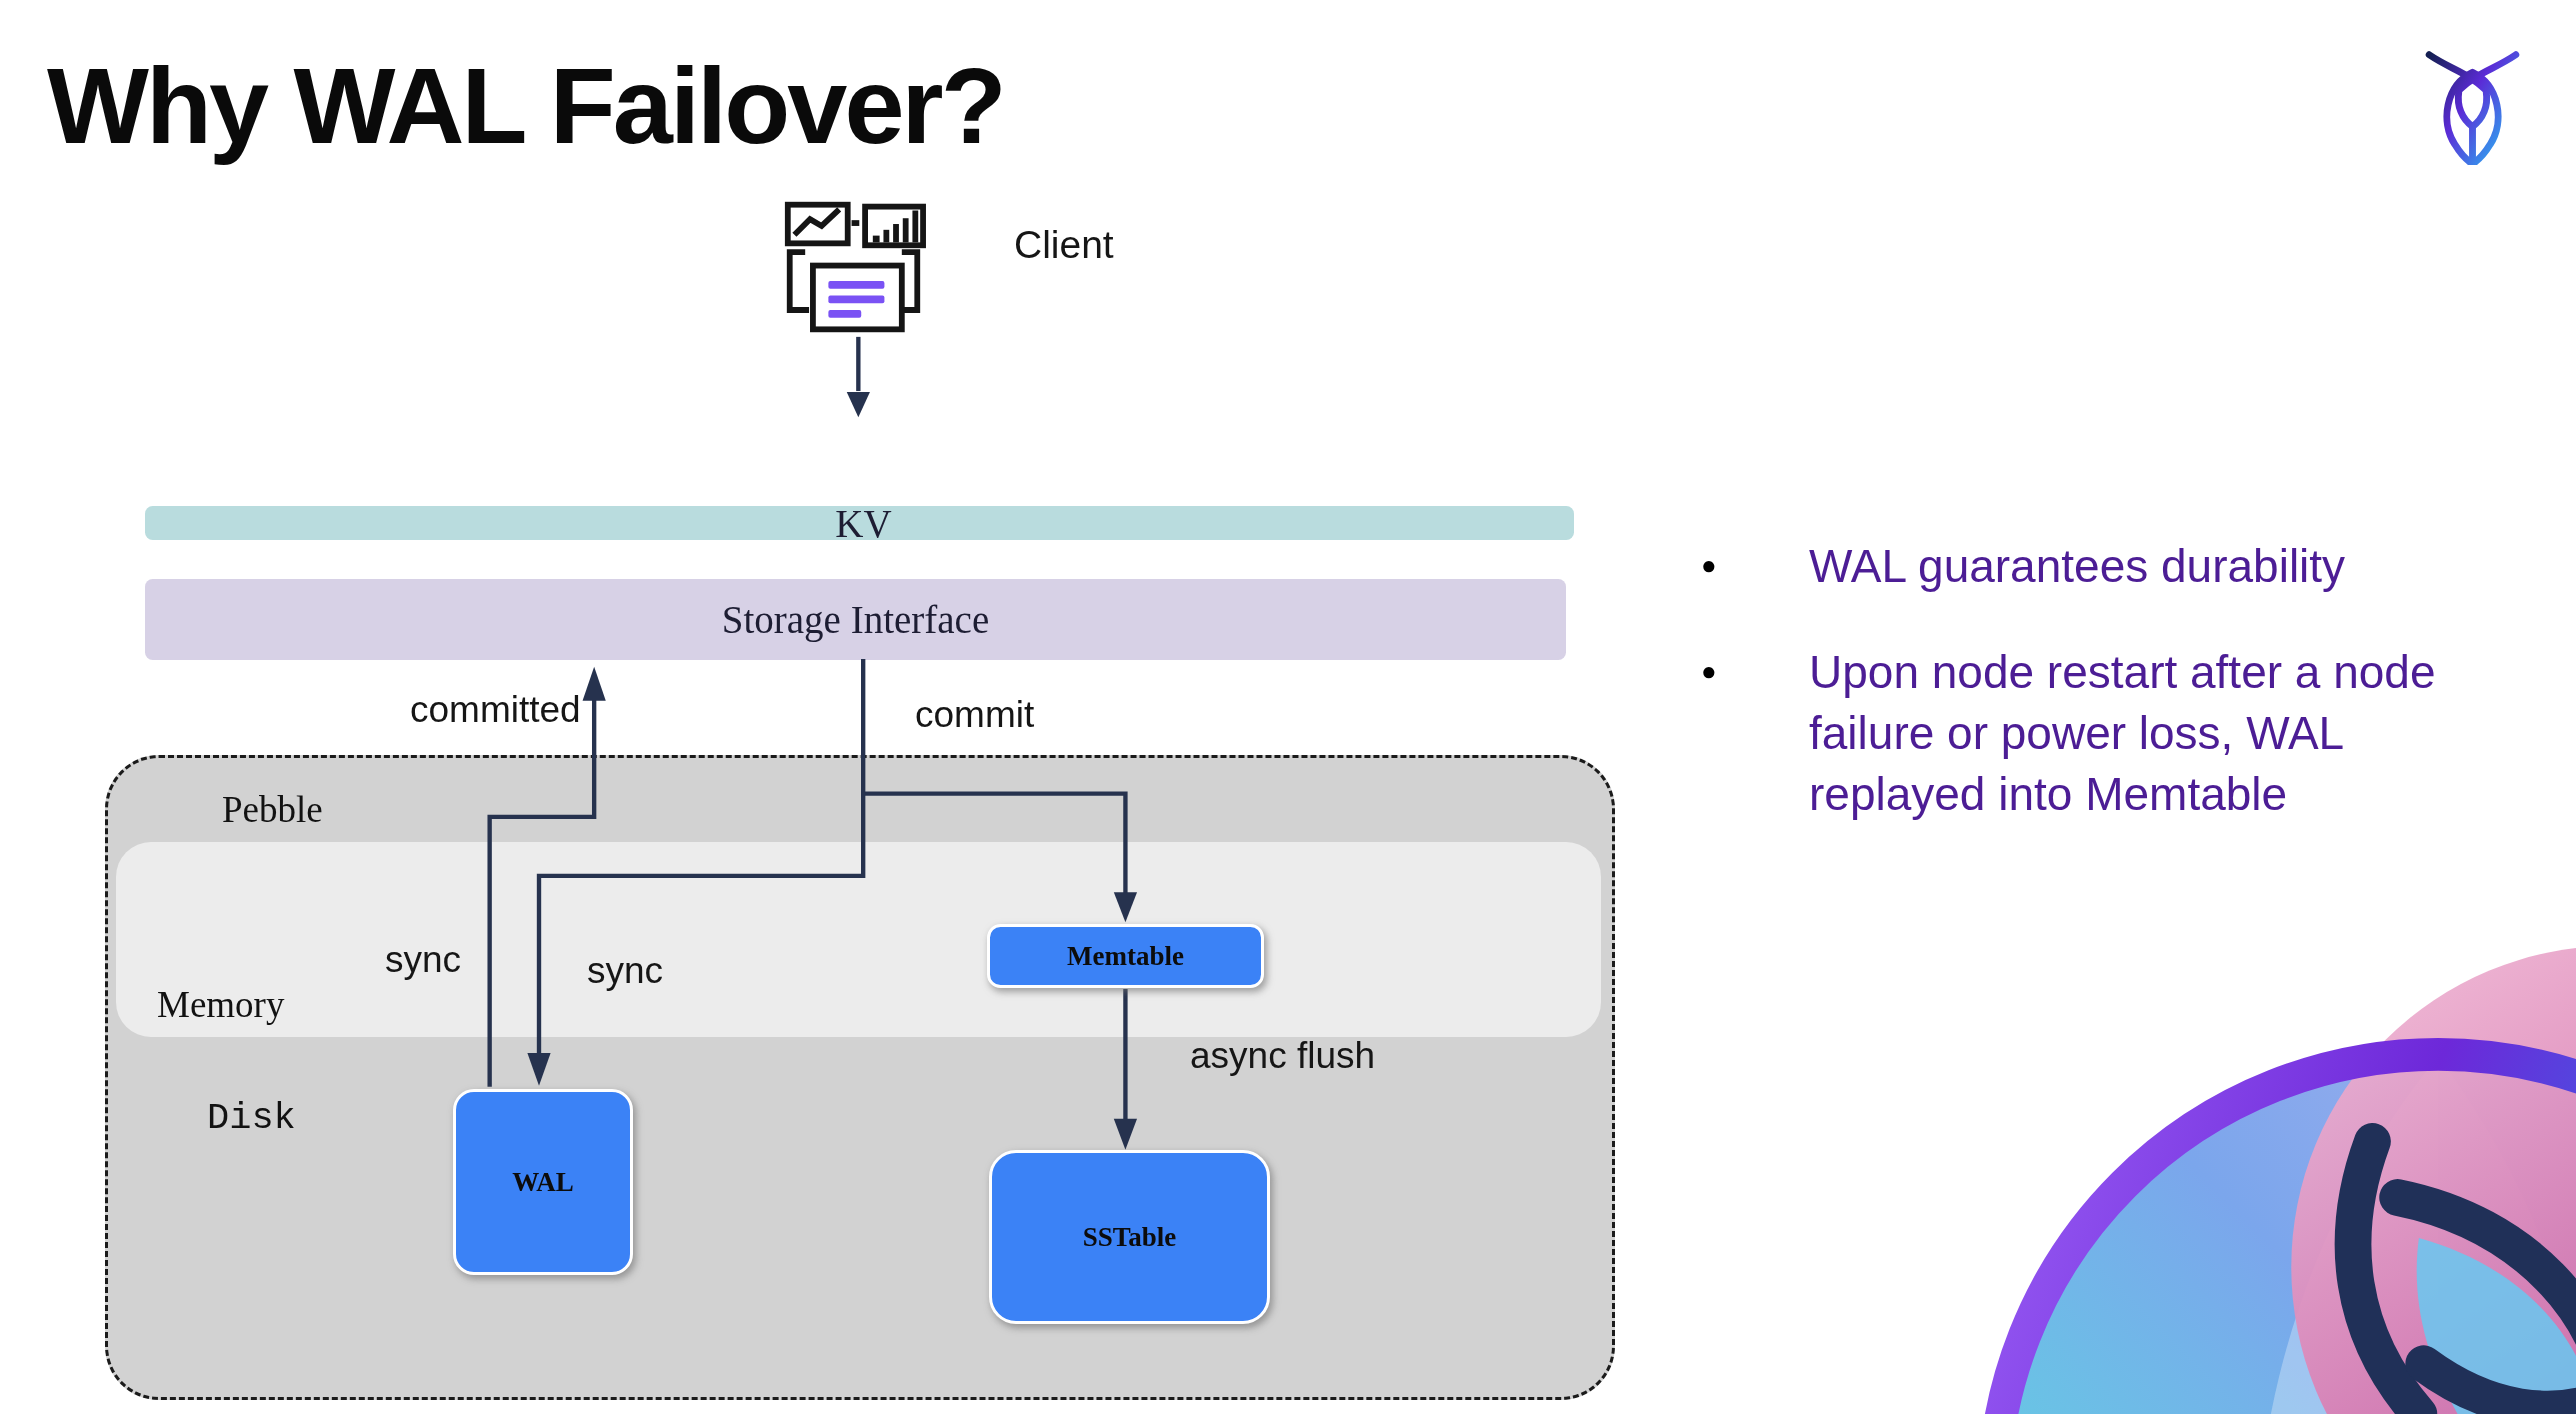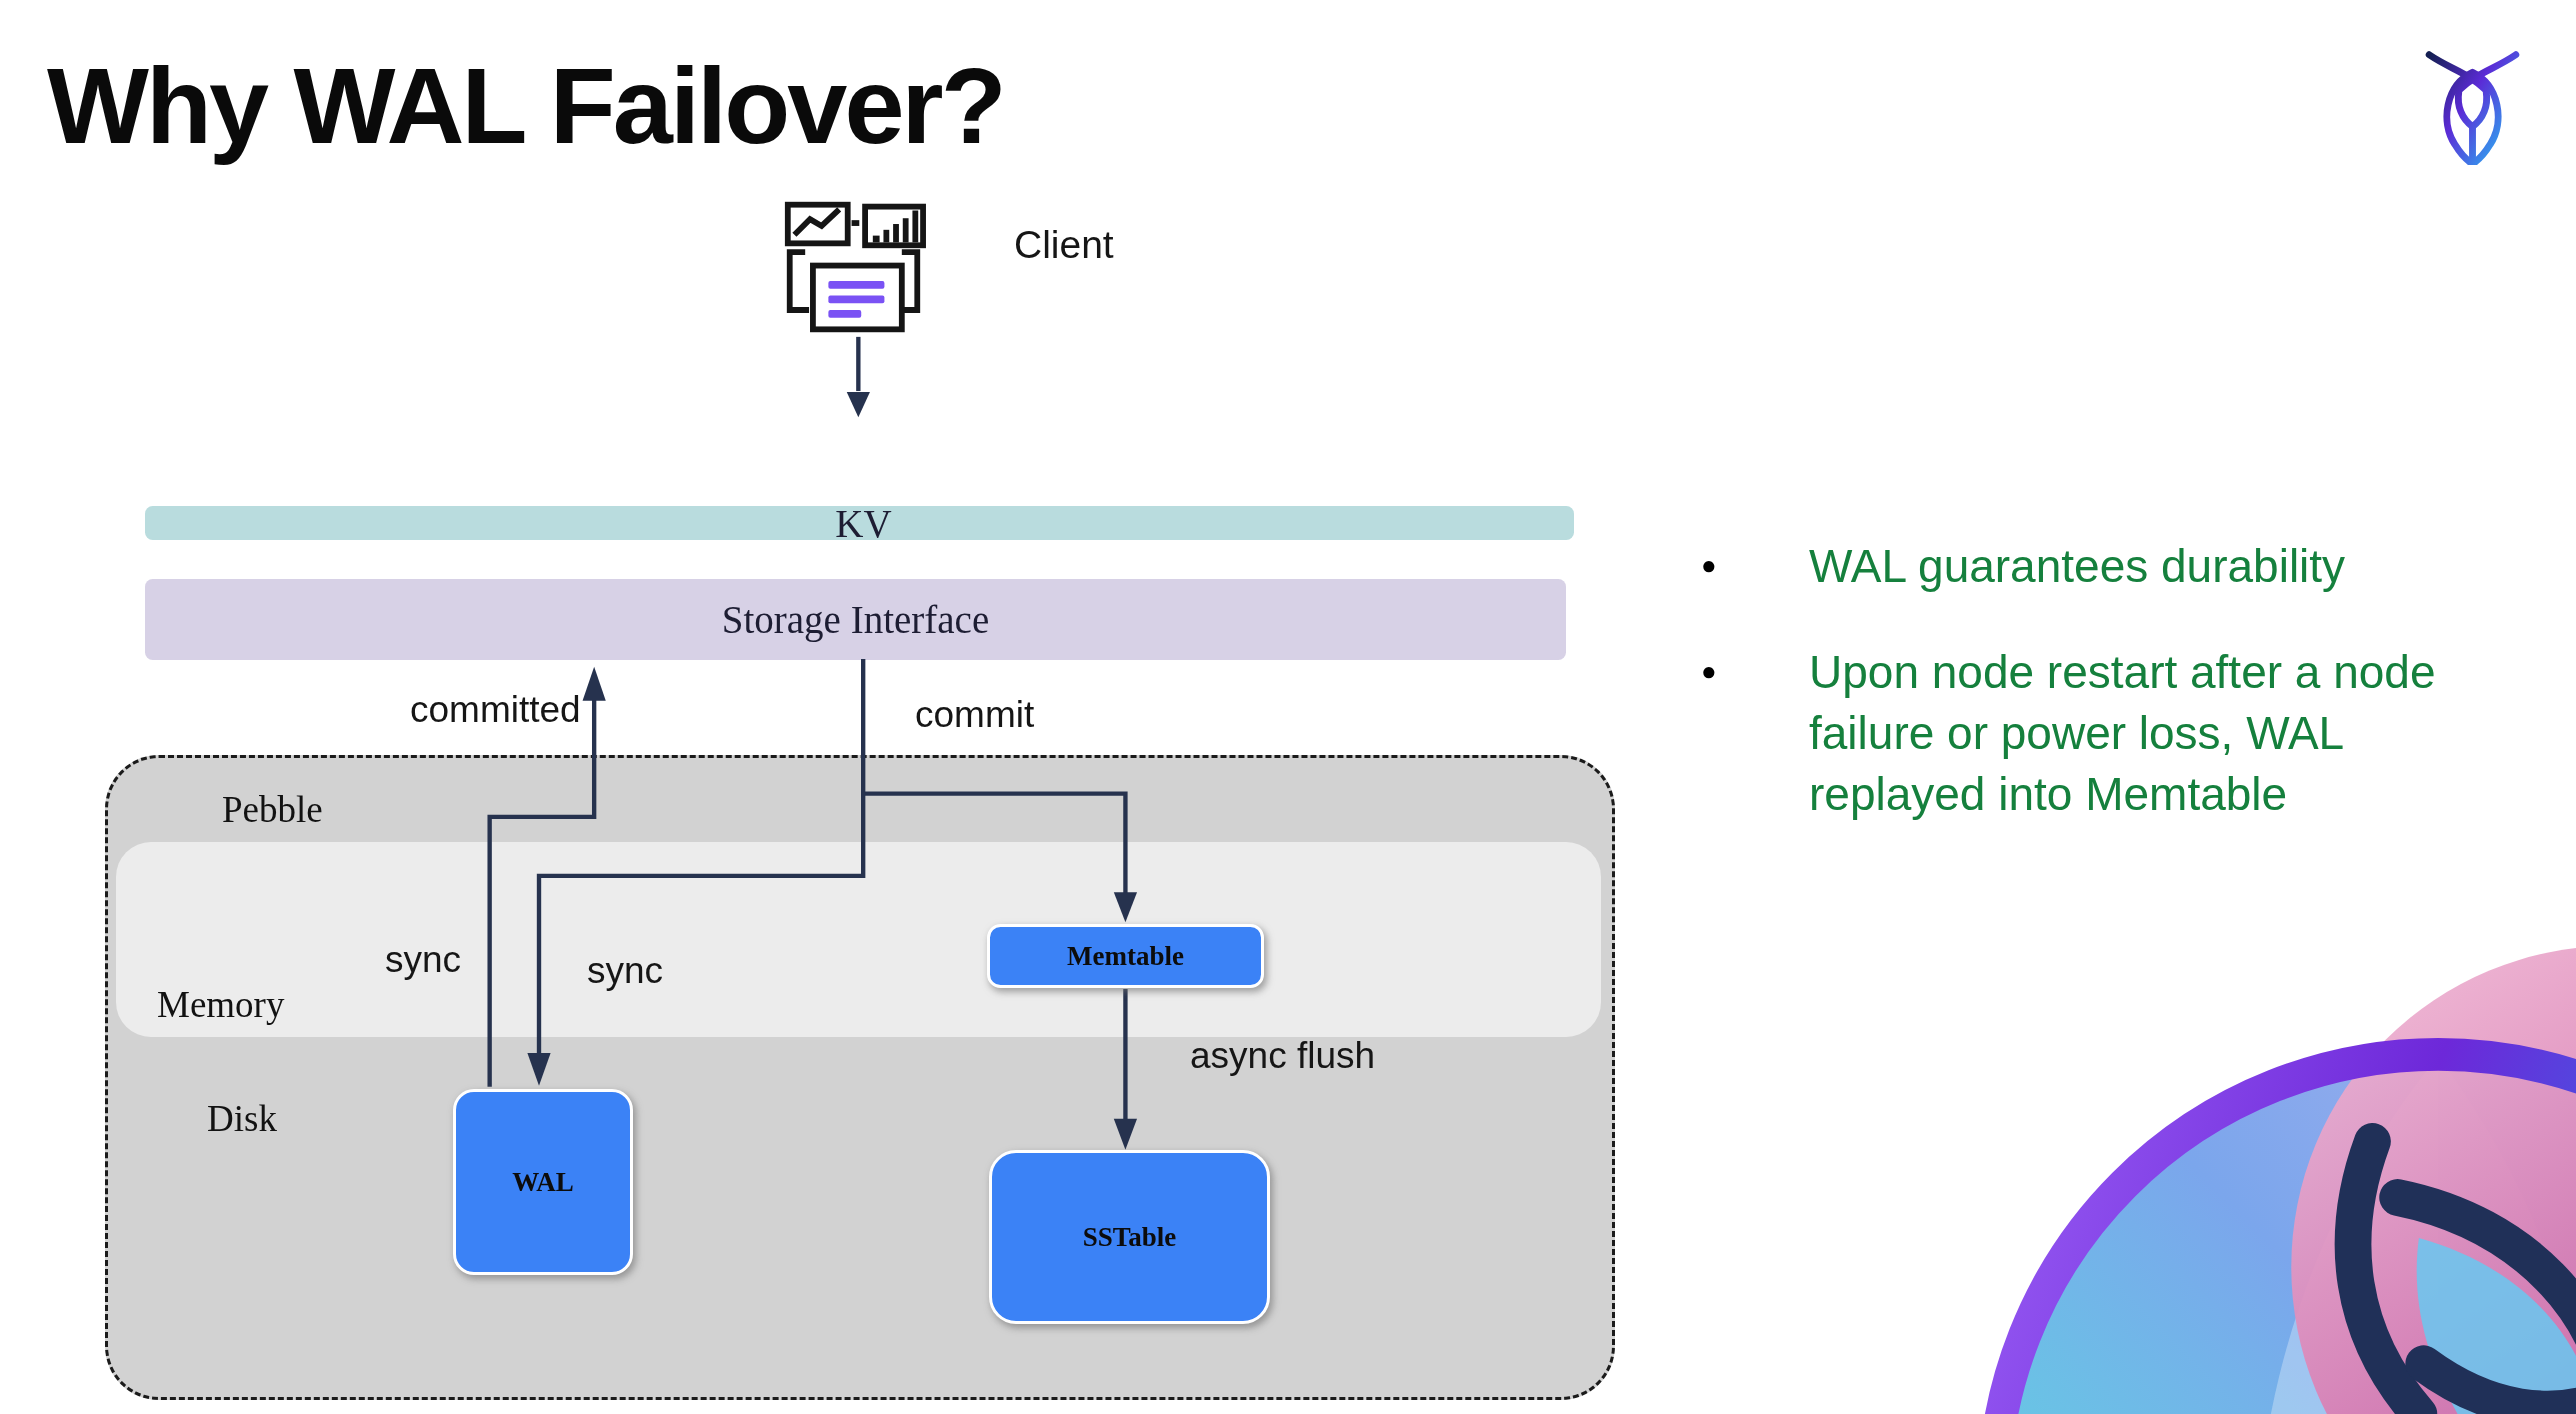--- a/index.html
+++ b/index.html
@@ -47,21 +47,21 @@
   }
   .node-wal      { left:453px;  top:1089px; width:180px; height:186px; border-radius:21px; }
   .node-memtable { left:987px; top:924px;  width:277px; height:64px;  border-radius:13.5px; }
   .node-sstable  { left:989px; top:1150px; width:281px; height:174px; border-radius:27px; }
   
   .connectors { position:absolute; left:0; top:0; width:2576px; height:1415px; pointer-events:none; }
   
   .bullets { position:absolute; left:1701px; top:536px; width:803px; list-style:none; margin:0; padding:0; }
   .bullet  { display:flex; margin:0 0 45px 0; }
   .bullet .dot  { width:108px; flex:0 0 108px; font-size:26px; padding-top:13.5px; color:#000; }
-  .bullet .btext { width:639px; font-size:46px; line-height:61px; color:#15803d; }
+  .bullet .btext { width:639px; font-size:46px; line-height:61px; color:#4c1d95; }
   
   .logo    { position:absolute; left:2421px; top:39px; width:103px; height:126px; }
   .client-icon { position:absolute; left:780px; top:196px; width:147px; height:143px; }
   .artwork { position:absolute; left:1935px; top:948px; width:641px; height:466px; }
 </style>
 </head>
 <body>
 
 <div class="slide">
 
@@ -116,21 +116,21 @@
   </div>
   <div class="edge-label" style="left:1014px; top:223px; font-size:39px;">Client</div>
 
   <div class="bar bar-kv">KV</div>
   <div class="bar bar-storage">Storage Interface</div>
 
   <div class="pebble"></div>
   <div class="memory-band"></div>
   <div class="zone-label" style="left:222px; top:788px;">Pebble</div>
   <div class="zone-label" style="left:157px; top:983px;">Memory</div>
-  <div class="zone-label" style="left:207px; top:1097px;">Disk</div>
+  <div class="zone-label" style="left:207px; top:1097px;font-family:Liberation Mono, monospace;">Disk</div>
 
   <div class="edge-label" style="left:410px;  top:689px;">committed</div>
   <div class="edge-label" style="left:915px;  top:681px;margin-top:13px;">commit</div>
   <div class="edge-label" style="left:385px;  top:939px;">sync</div>
   <div class="edge-label" style="left:587px;  top:950px;">sync</div>
   <div class="edge-label" style="left:1190px; top:1035px;">async flush</div>
 
   <svg class="connectors" viewBox="0 0 2662 1462">
     <g fill="none" stroke="#26324e" stroke-width="4.5">
       <path d="M 887 348 L 887 404"></path>

